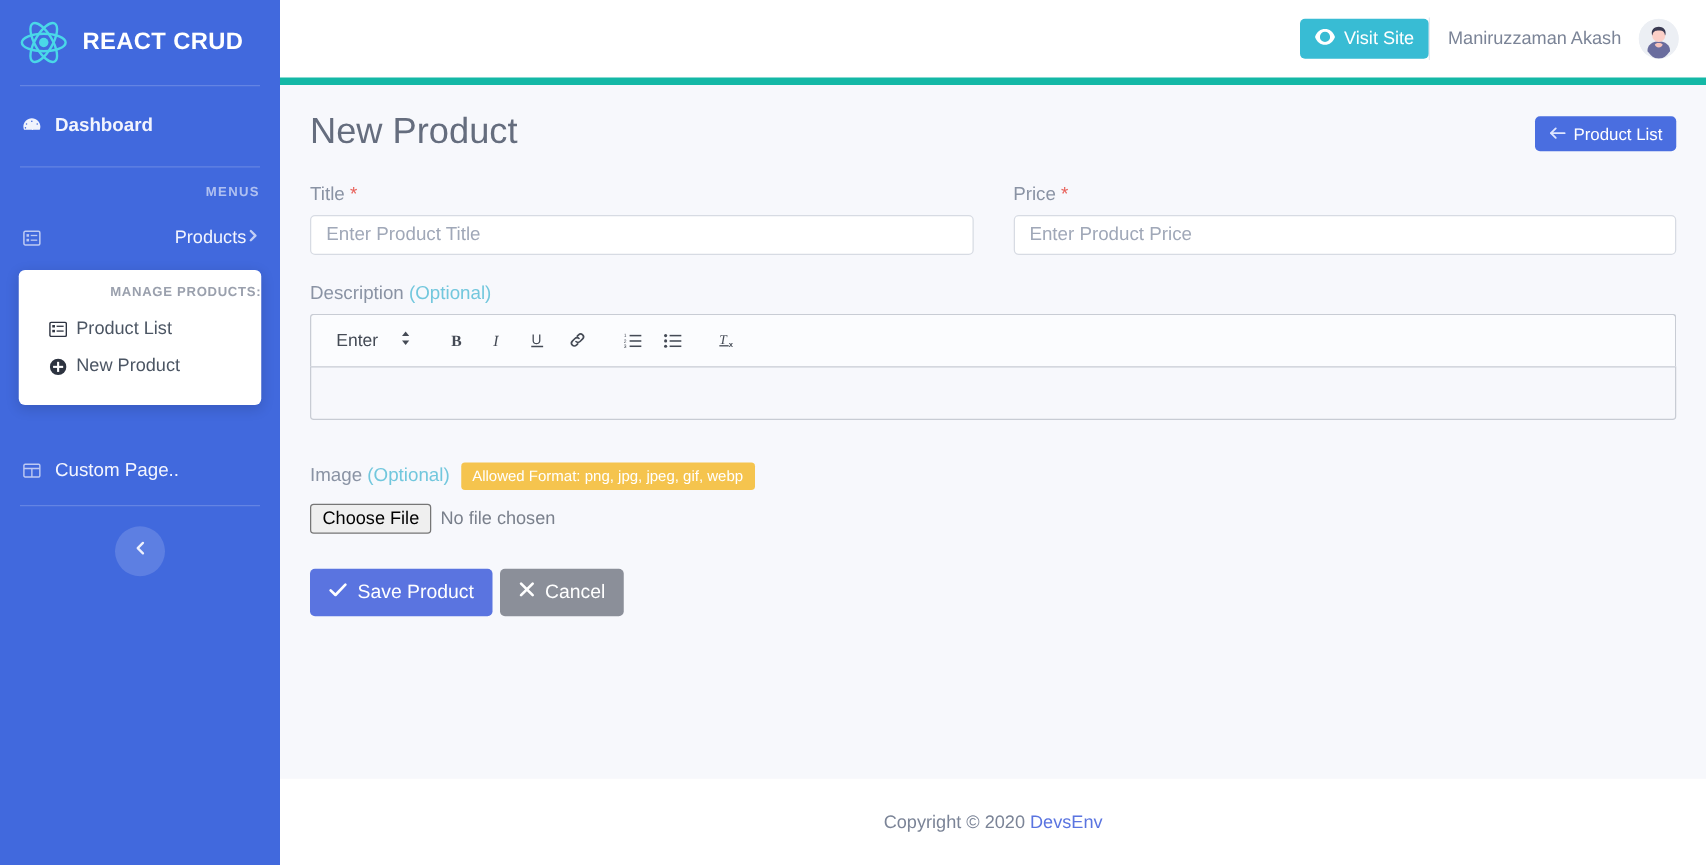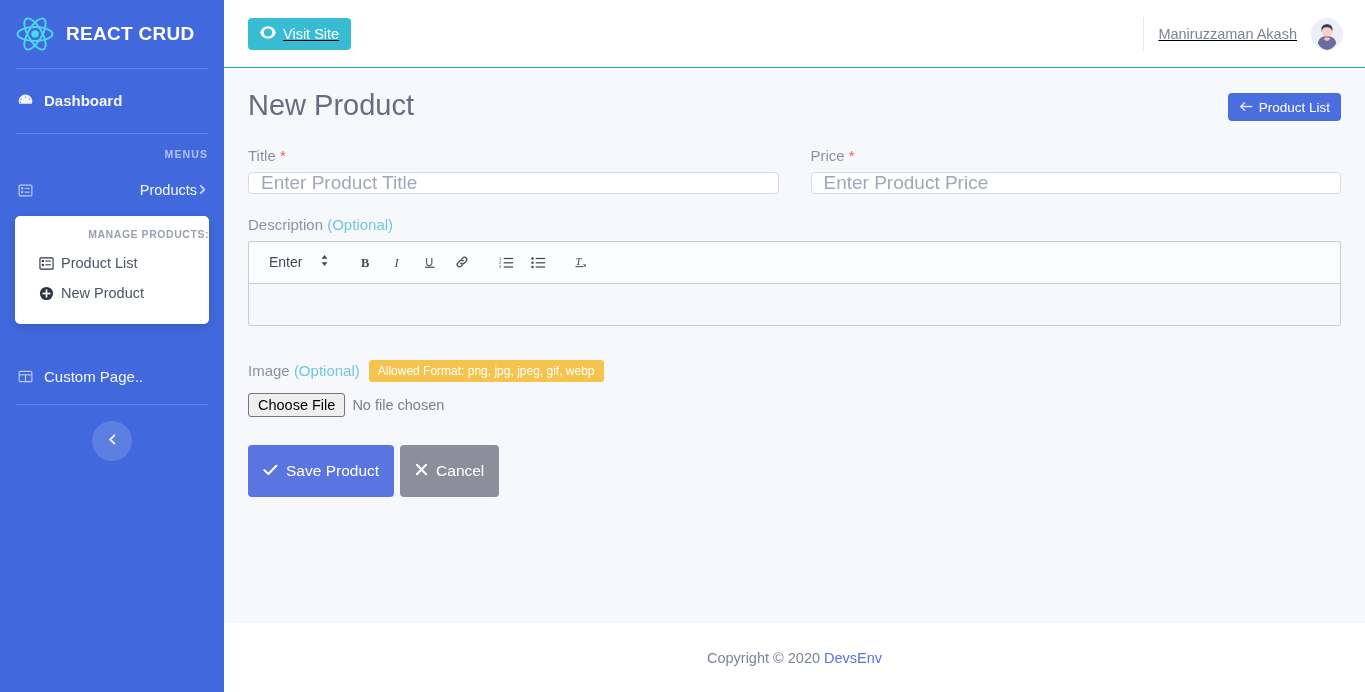--- a/index.html
+++ b/index.html
@@ -84,24 +84,23 @@
     background: rgba(255,255,255,0.15);
     display: flex; align-items: center; justify-content: center;
     cursor: pointer;
   }
 
   
   .main { flex: 1; display: flex; flex-direction: column;
           width: 1141px; height: 692px; background: #ffffff; }
   .topbar {
     height: 68px; flex: 0 0 68px; background: #ffffff;
-    border-bottom: 1px solid #14b8a6;
-    display: flex; align-items: center; justify-content: space-between;
+    border-bottom: 6px solid #14b8a6;
+    display: flex; align-items: center; justify-content: flex-end;
     padding: 0 22px 0 24px;
-    text-decoration: underline;
   }
   .visit-btn {
     display: inline-flex; align-items: center; gap: 7px;
     background: #38bcd4; color: #fff; border: none;
     border-radius: 4px; height: 32px; padding: 0 12px;
     font-size: 14.5px; font-family: inherit; cursor: pointer;
   }
   .user-area { display: flex; align-items: center; gap: 14px; height: 40px; }
   .vline { width: 1px; height: 34px; background: #e6e8ef; }
   .user-name { font-size: 14.5px; color: #7b8497; }
@@ -124,24 +123,24 @@
     margin-top: 3px;
   }
 
   .form { margin-top: 25px; }
   .row { display: flex; gap: 32px; }
   .col { flex: 1; min-width: 0; }
   .flabel { font-size: 15px; color: #8a93a4; margin-bottom: 8px; display: block; }
   .req { color: #e8615a; }
   .opt { color: #72c7dd; }
   .finput {
-    width: 100%; height: 22px;
+    width: 100%; height: 32px;
     border: 1px solid #d7dbe3; border-radius: 4px;
     background: #ffffff; padding: 0 12px;
-    font-size: 19px; font-family: inherit; color: #495057;
+    font-size: 15px; font-family: inherit; color: #495057;
     outline: none;
   }
   .finput::placeholder { color: #a0a8b8; }
 
   .desc-block { margin-top: 22px; }
   .editor { margin-top: 8px; }
   .ed-toolbar {
     border: 1px solid #c8ccd4; border-bottom: none;
     border-radius: 3px 3px 0 0;
     background: #fbfcfe; height: 42px;
@@ -174,21 +173,21 @@
     border: 1px solid #767676; border-radius: 3px;
     background: #efefef; color: #000;
     font-size: 14.5px; font-family: inherit;
     padding: 3px 9px; cursor: pointer;
   }
   .no-file { font-size: 14.5px; color: #7a808c; }
 
   .btn-row { margin-top: 28px; display: flex; gap: 6px; }
   .btn {
     display: inline-flex; align-items: center; gap: 8px;
-    border: none; border-radius: 4px; height: 52px; padding: 0 15px;
+    border: none; border-radius: 4px; height: 38px; padding: 0 15px;
     font-size: 15.5px; font-family: inherit; color: #fff; cursor: pointer;
   }
   .btn-save { background: #5a74e0; }
   .btn-cancel { background: #8b8f99; }
 
   .footer {
     height: 69px; flex: 0 0 69px; background: #ffffff;
     display: flex; align-items: center; justify-content: center;
     font-size: 14.5px; color: #7b8497;
   }

